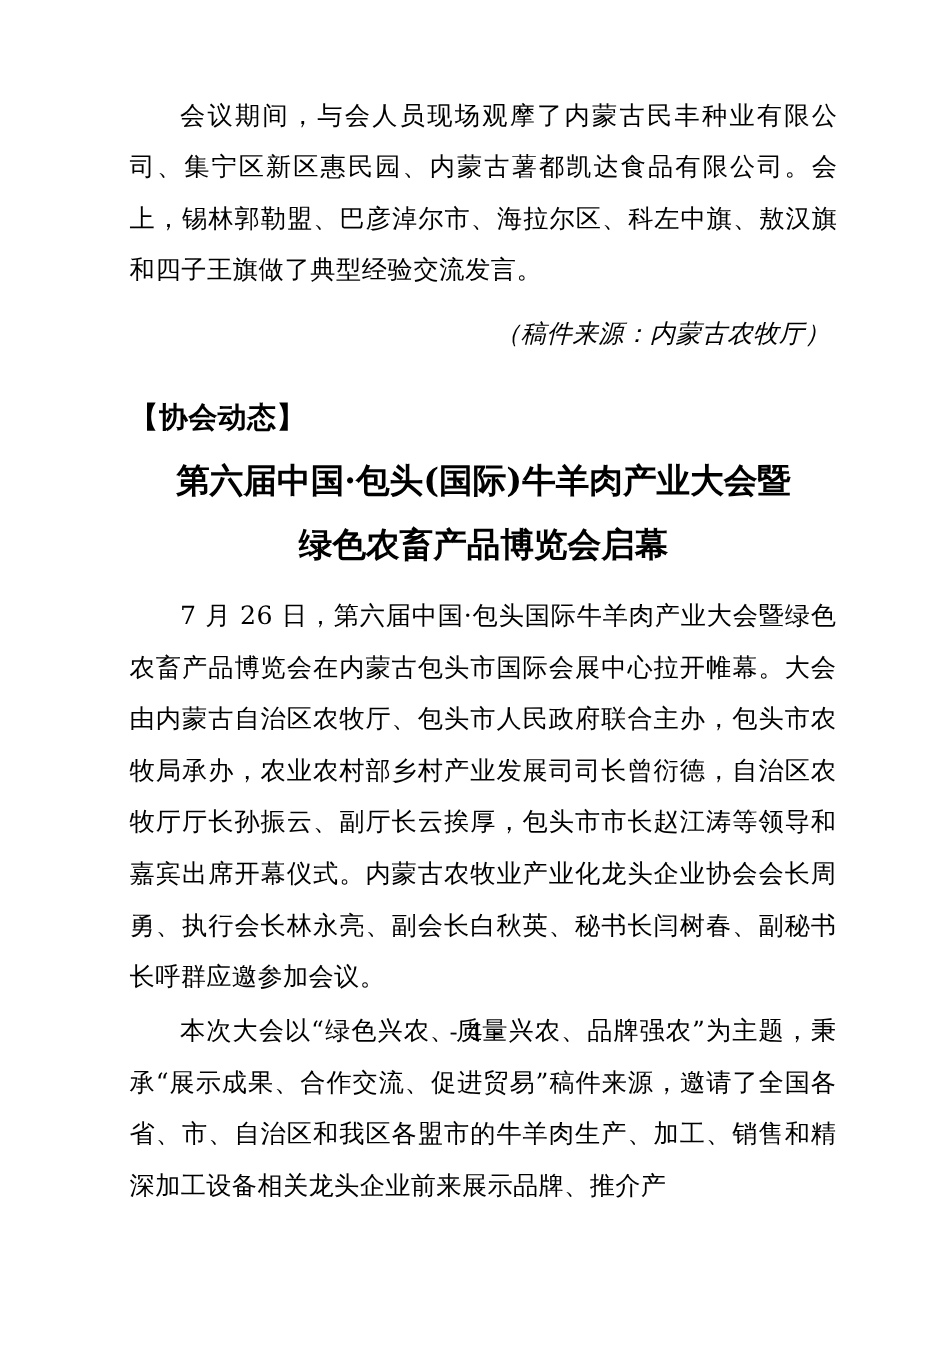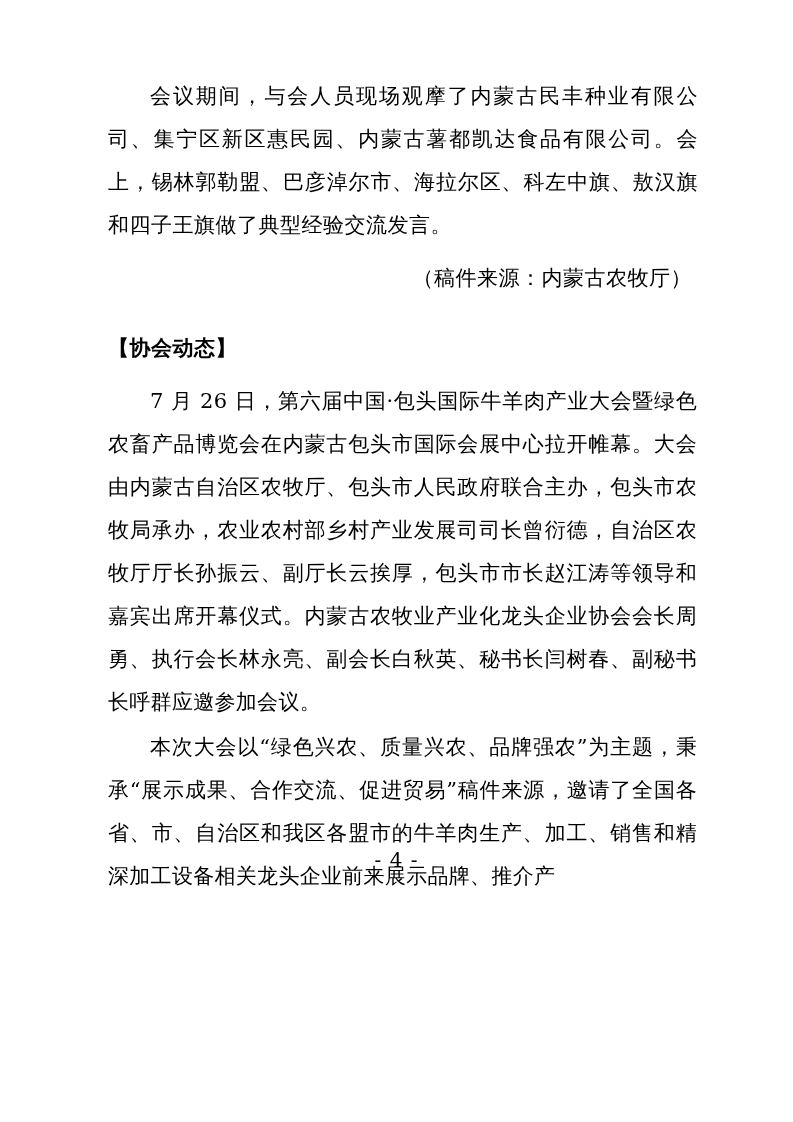--- a/index.html
+++ b/index.html
@@ -33,23 +33,24 @@
     margin: 0 0 0 0;
     text-indent: 2em;
   }
   .source-line {
     font-size: 21px;
     line-height: 43px;
     text-align: right;
     margin: 10px 0 0 0;
     padding-right: 6px;
     letter-spacing: 0.5px;
+    font-style: italic;
   }
   .section-tag {
-    font-size: 21px;
+    font-size: 24px;
     line-height: 40px;
     font-weight: bold;
     margin: 28px 0 0 0;
     letter-spacing: 0.5px;
   }
   .headline {
     font-size: 28px;
     line-height: 53px;
     font-weight: bold;
     text-align: center;
@@ -86,19 +87,23 @@
 <body>
 
 <div class="page">
 
   <p class="body-par">会议期间，与会人员现场观摩了内蒙古民丰种业有限公司、集宁区新区惠民园、内蒙古薯都凯达食品有限公司。会上，锡林郭勒盟、巴彦淖尔市、海拉尔区、科左中旗、敖汉旗和四子王旗做了典型经验交流发言。</p>
 
   <p class="source-line">（稿件来源：内蒙古农牧厅）</p>
 
   <p class="section-tag">【协会动态】</p>
 
+  <h1 class="headline">
+    <span>第六届中国·包头(国际)牛羊肉产业大会暨</span>
+    <span class="line2">绿色农畜产品博览会启幕</span>
+  </h1>
 
   <p class="article-par">7 月 26 日，第六届中国·包头国际牛羊肉产业大会暨绿色农畜产品博览会在内蒙古包头市国际会展中心拉开帷幕。大会由内蒙古自治区农牧厅、包头市人民政府联合主办，包头市农牧局承办，农业农村部乡村产业发展司司长曾衍德，自治区农牧厅厅长孙振云、副厅长云挨厚，包头市市长赵江涛等领导和嘉宾出席开幕仪式。内蒙古农牧业产业化龙头企业协会会长周勇、执行会长林永亮、副会长白秋英、秘书长闫树春、副秘书长呼群应邀参加会议。</p>
 
   <p class="article-par tight">本次大会以“绿色兴农、质量兴农、品牌强农”为主题，秉承“展示成果、合作交流、促进贸易”稿件来源，邀请了全国各省、市、自治区和我区各盟市的牛羊肉生产、加工、销售和精深加工设备相关龙头企业前来展示品牌、推介产</p>
 
   <div class="page-number">- 4 -</div>
 </div>
 
 </body></html>

